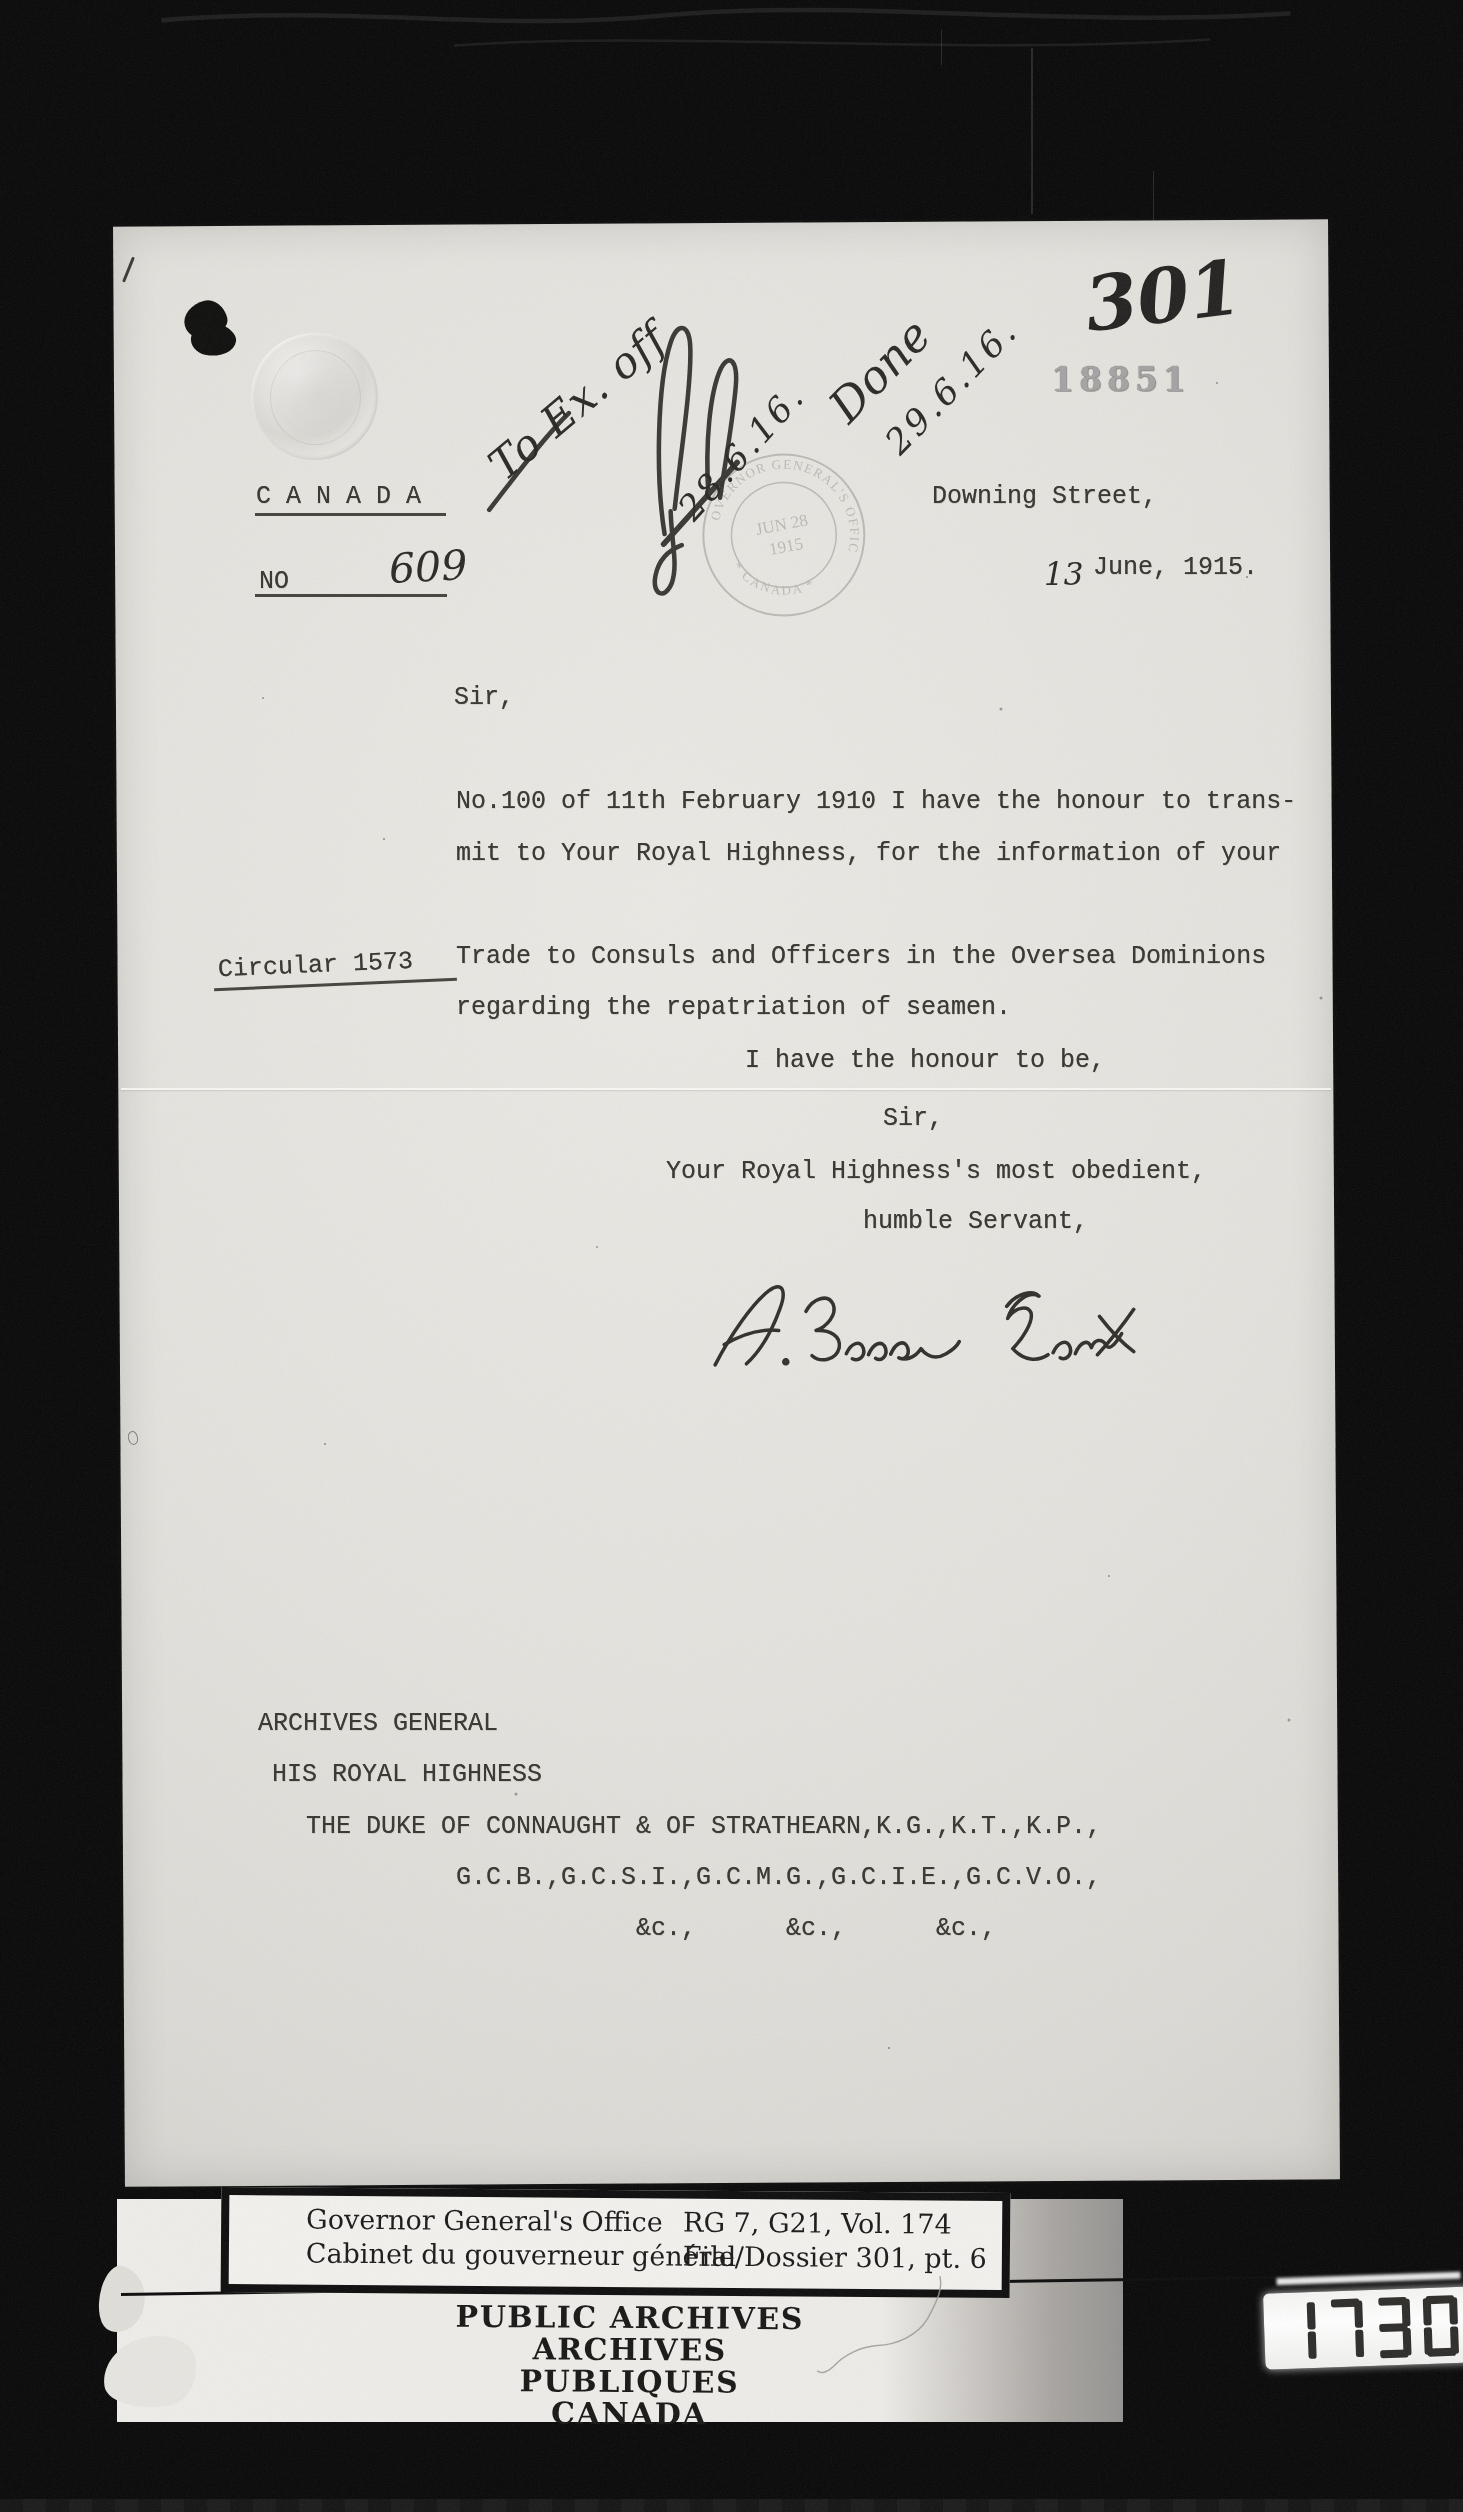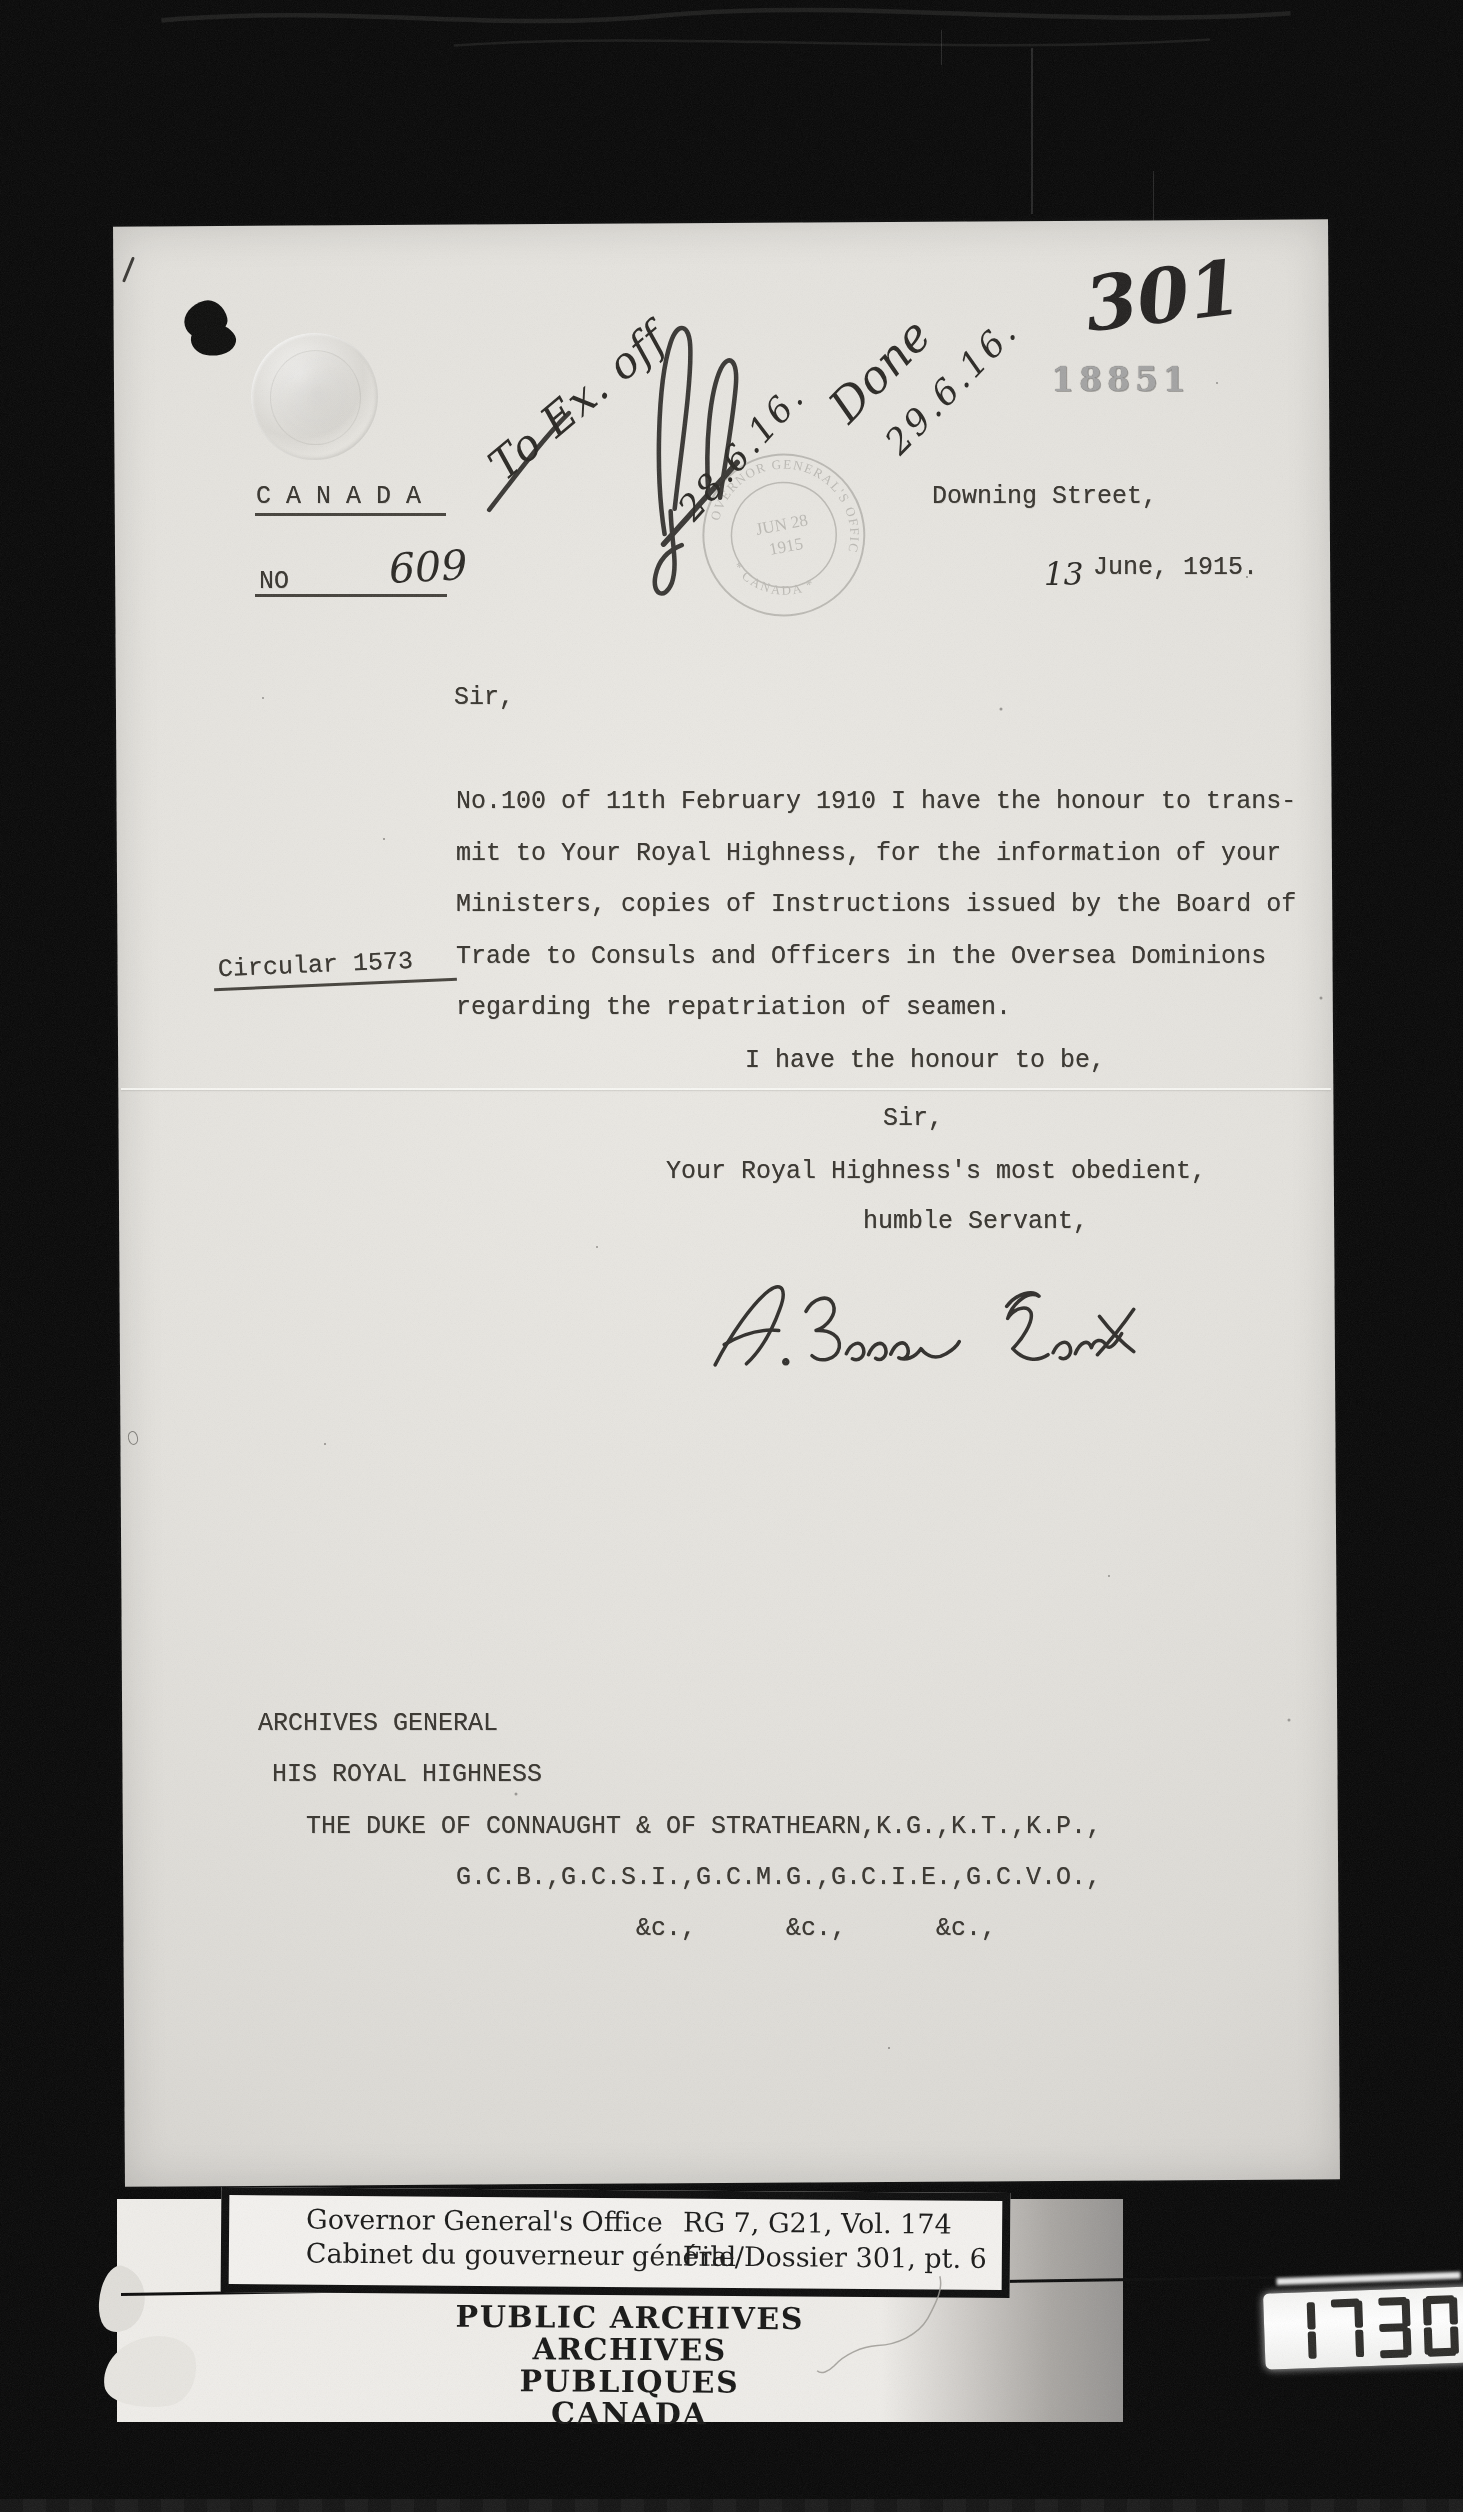--- a/index.html
+++ b/index.html
@@ -130,21 +130,20 @@
       <path d="M1316 1080 L1462 918" stroke-width="11"></path>
     </g>
   </svg>
   <div class="hand" style="left:700px;top:488px;font-size:35px;letter-spacing:3px;transform:rotate(-48deg);transform-origin:0 100%;">28.6.16.</div>
   <div class="hand" style="left:857px;top:379px;font-size:46px;transform:rotate(-46deg);transform-origin:0 100%;">Done</div>
   <div class="hand" style="left:906px;top:422px;font-size:35px;letter-spacing:3.5px;transform:rotate(-46deg);transform-origin:0 100%;">29.6.16.</div>
 
   <div class="typed" style="left:454px;top:684px;">Sir,</div>
   <div class="typed" style="left:456px;top:788px;">No.100 of 11th February 1910 I have the honour to trans-</div>
   <div class="typed" style="left:456px;top:840px;">mit to Your Royal Highness, for the information of your</div>
-  <div class="typed" style="left:456px;top:891px;">Ministers, copies of Instructions issued by the Board of</div>
   <div class="typed" style="left:456px;top:943px;">Trade to Consuls and Officers in the Oversea Dominions</div>
   <div class="typed" style="left:456px;top:994px;">regarding the repatriation of seamen.</div>
 
   <div class="typed" style="left:218px;top:952px;transform:rotate(-2.5deg);">Circular 1573</div>
   <div class="rule" style="left:214px;top:983px;width:243px;transform:rotate(-2.5deg);"></div>
 
   <div class="scanline" style="top:1088px;"></div>
 
   <div class="typed" style="left:745px;top:1047px;">I have the honour to be,</div>
   <div class="typed" style="left:883px;top:1105px;">Sir,</div>

